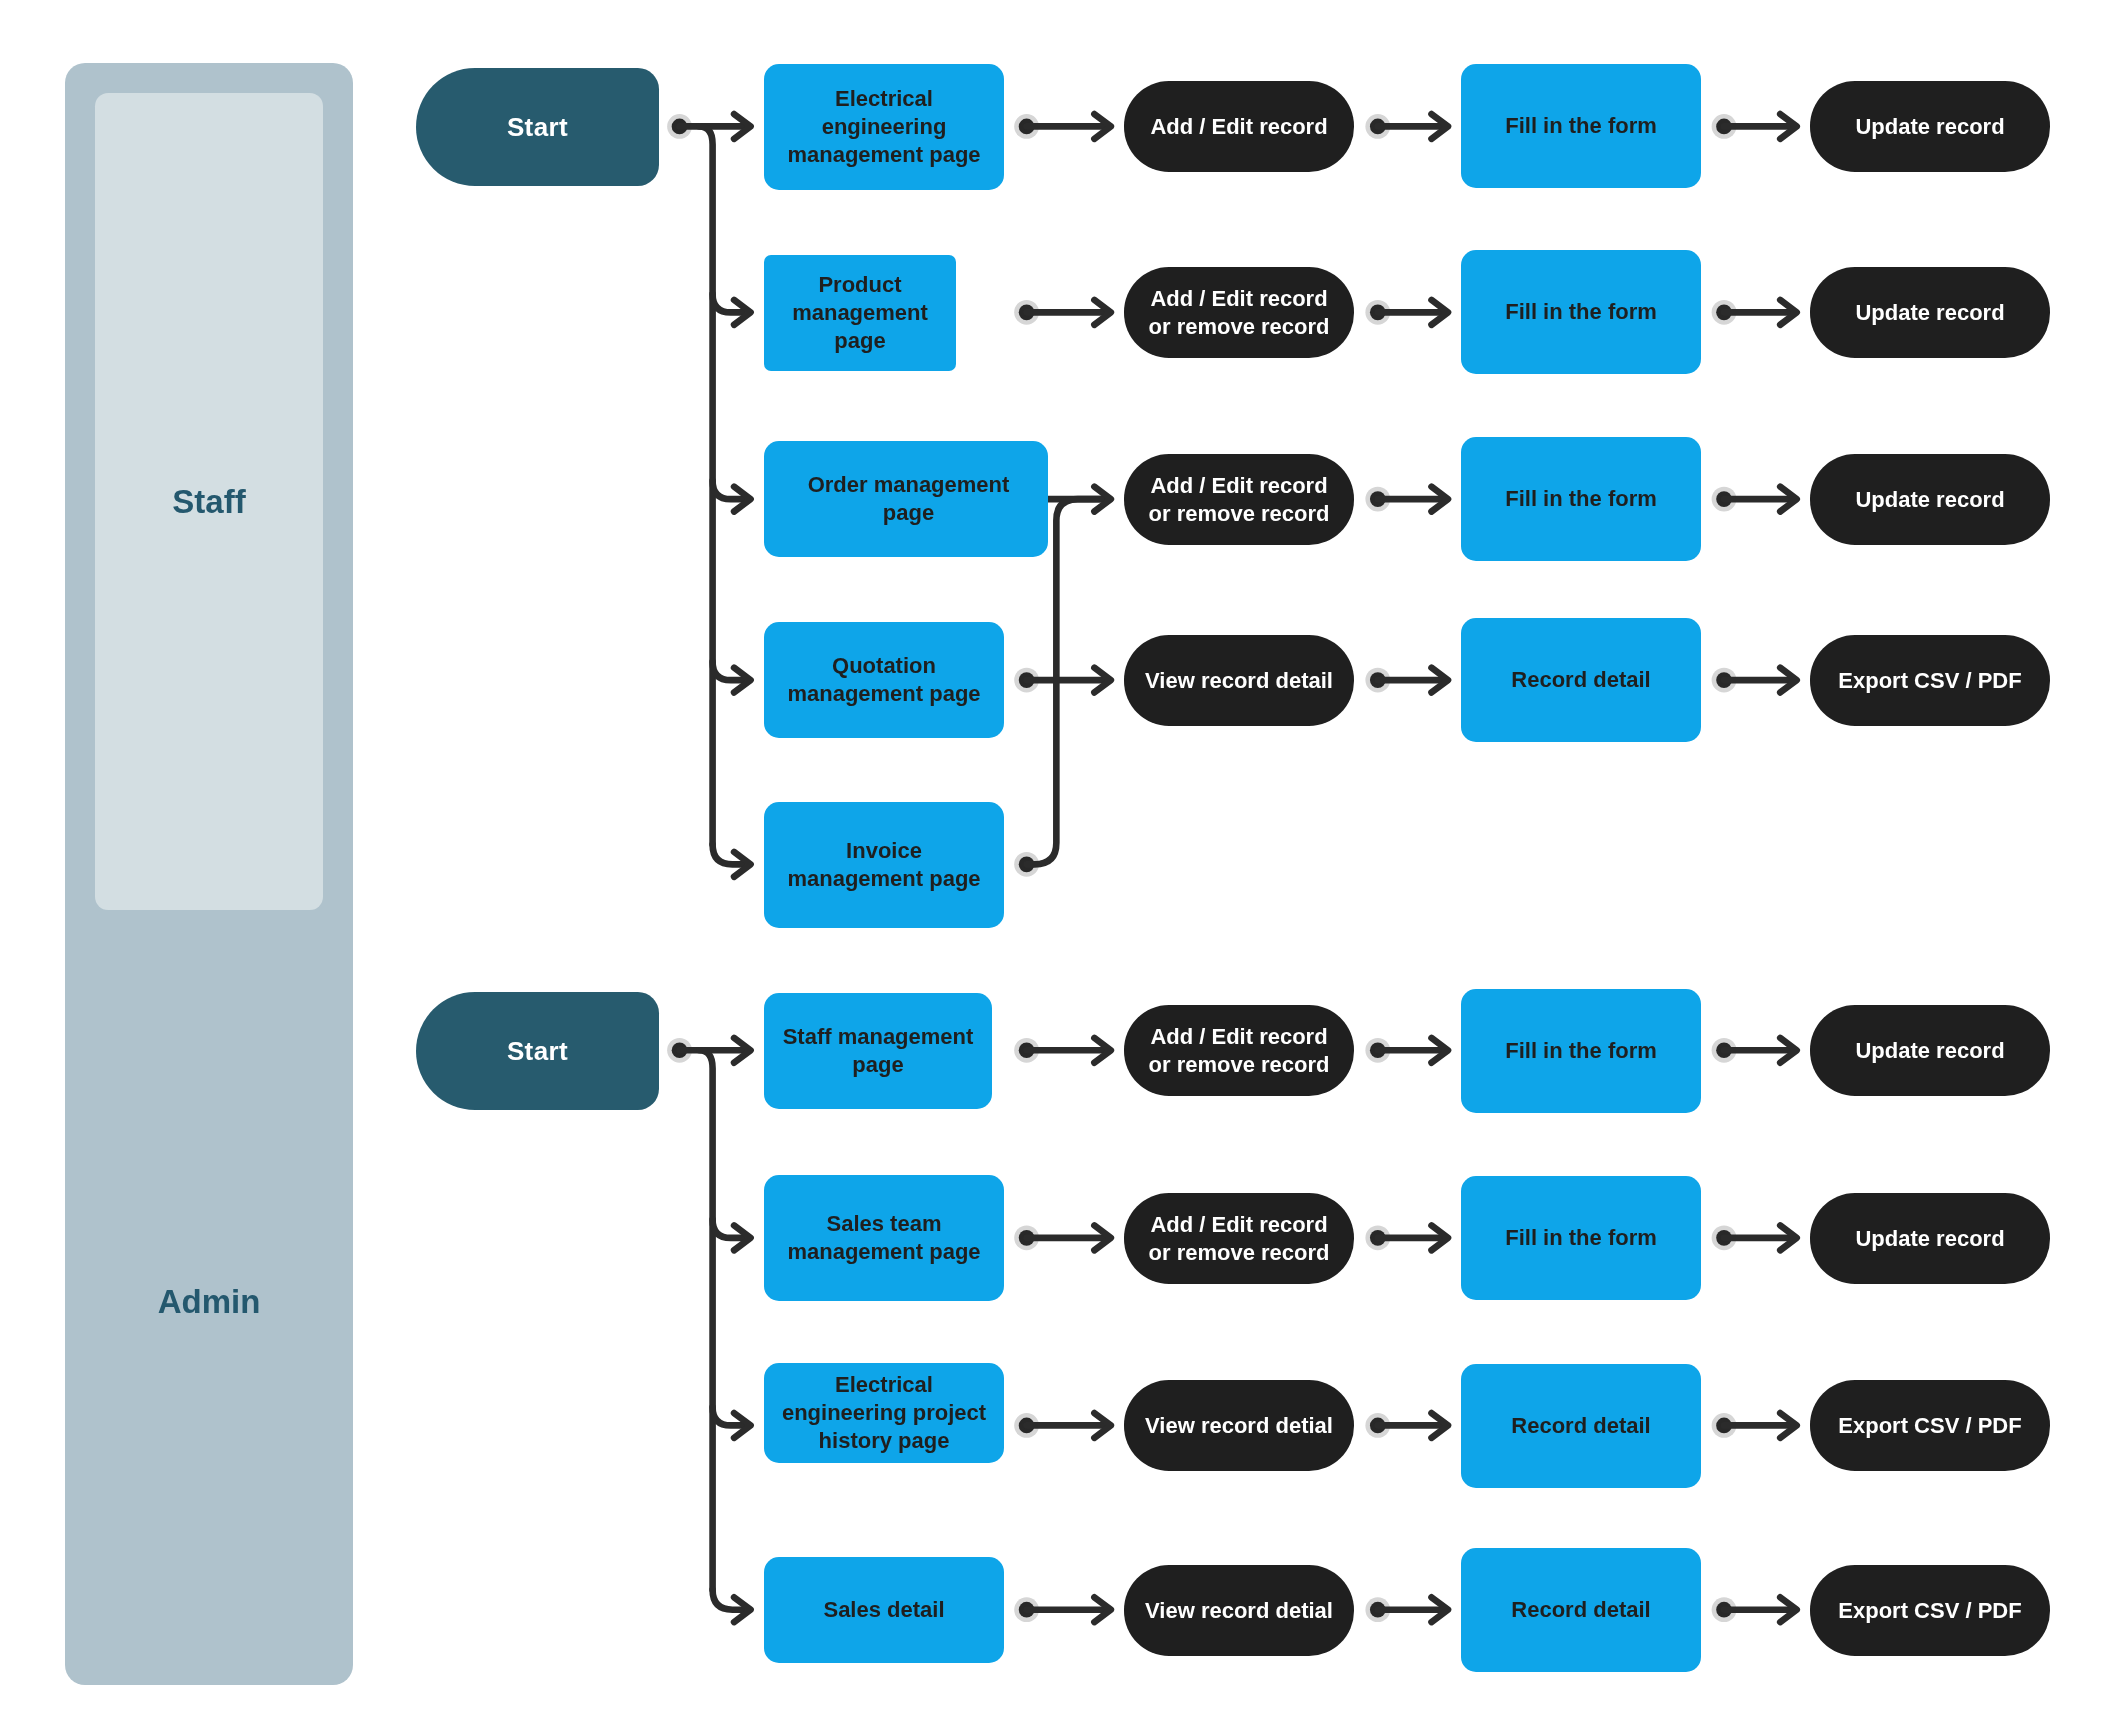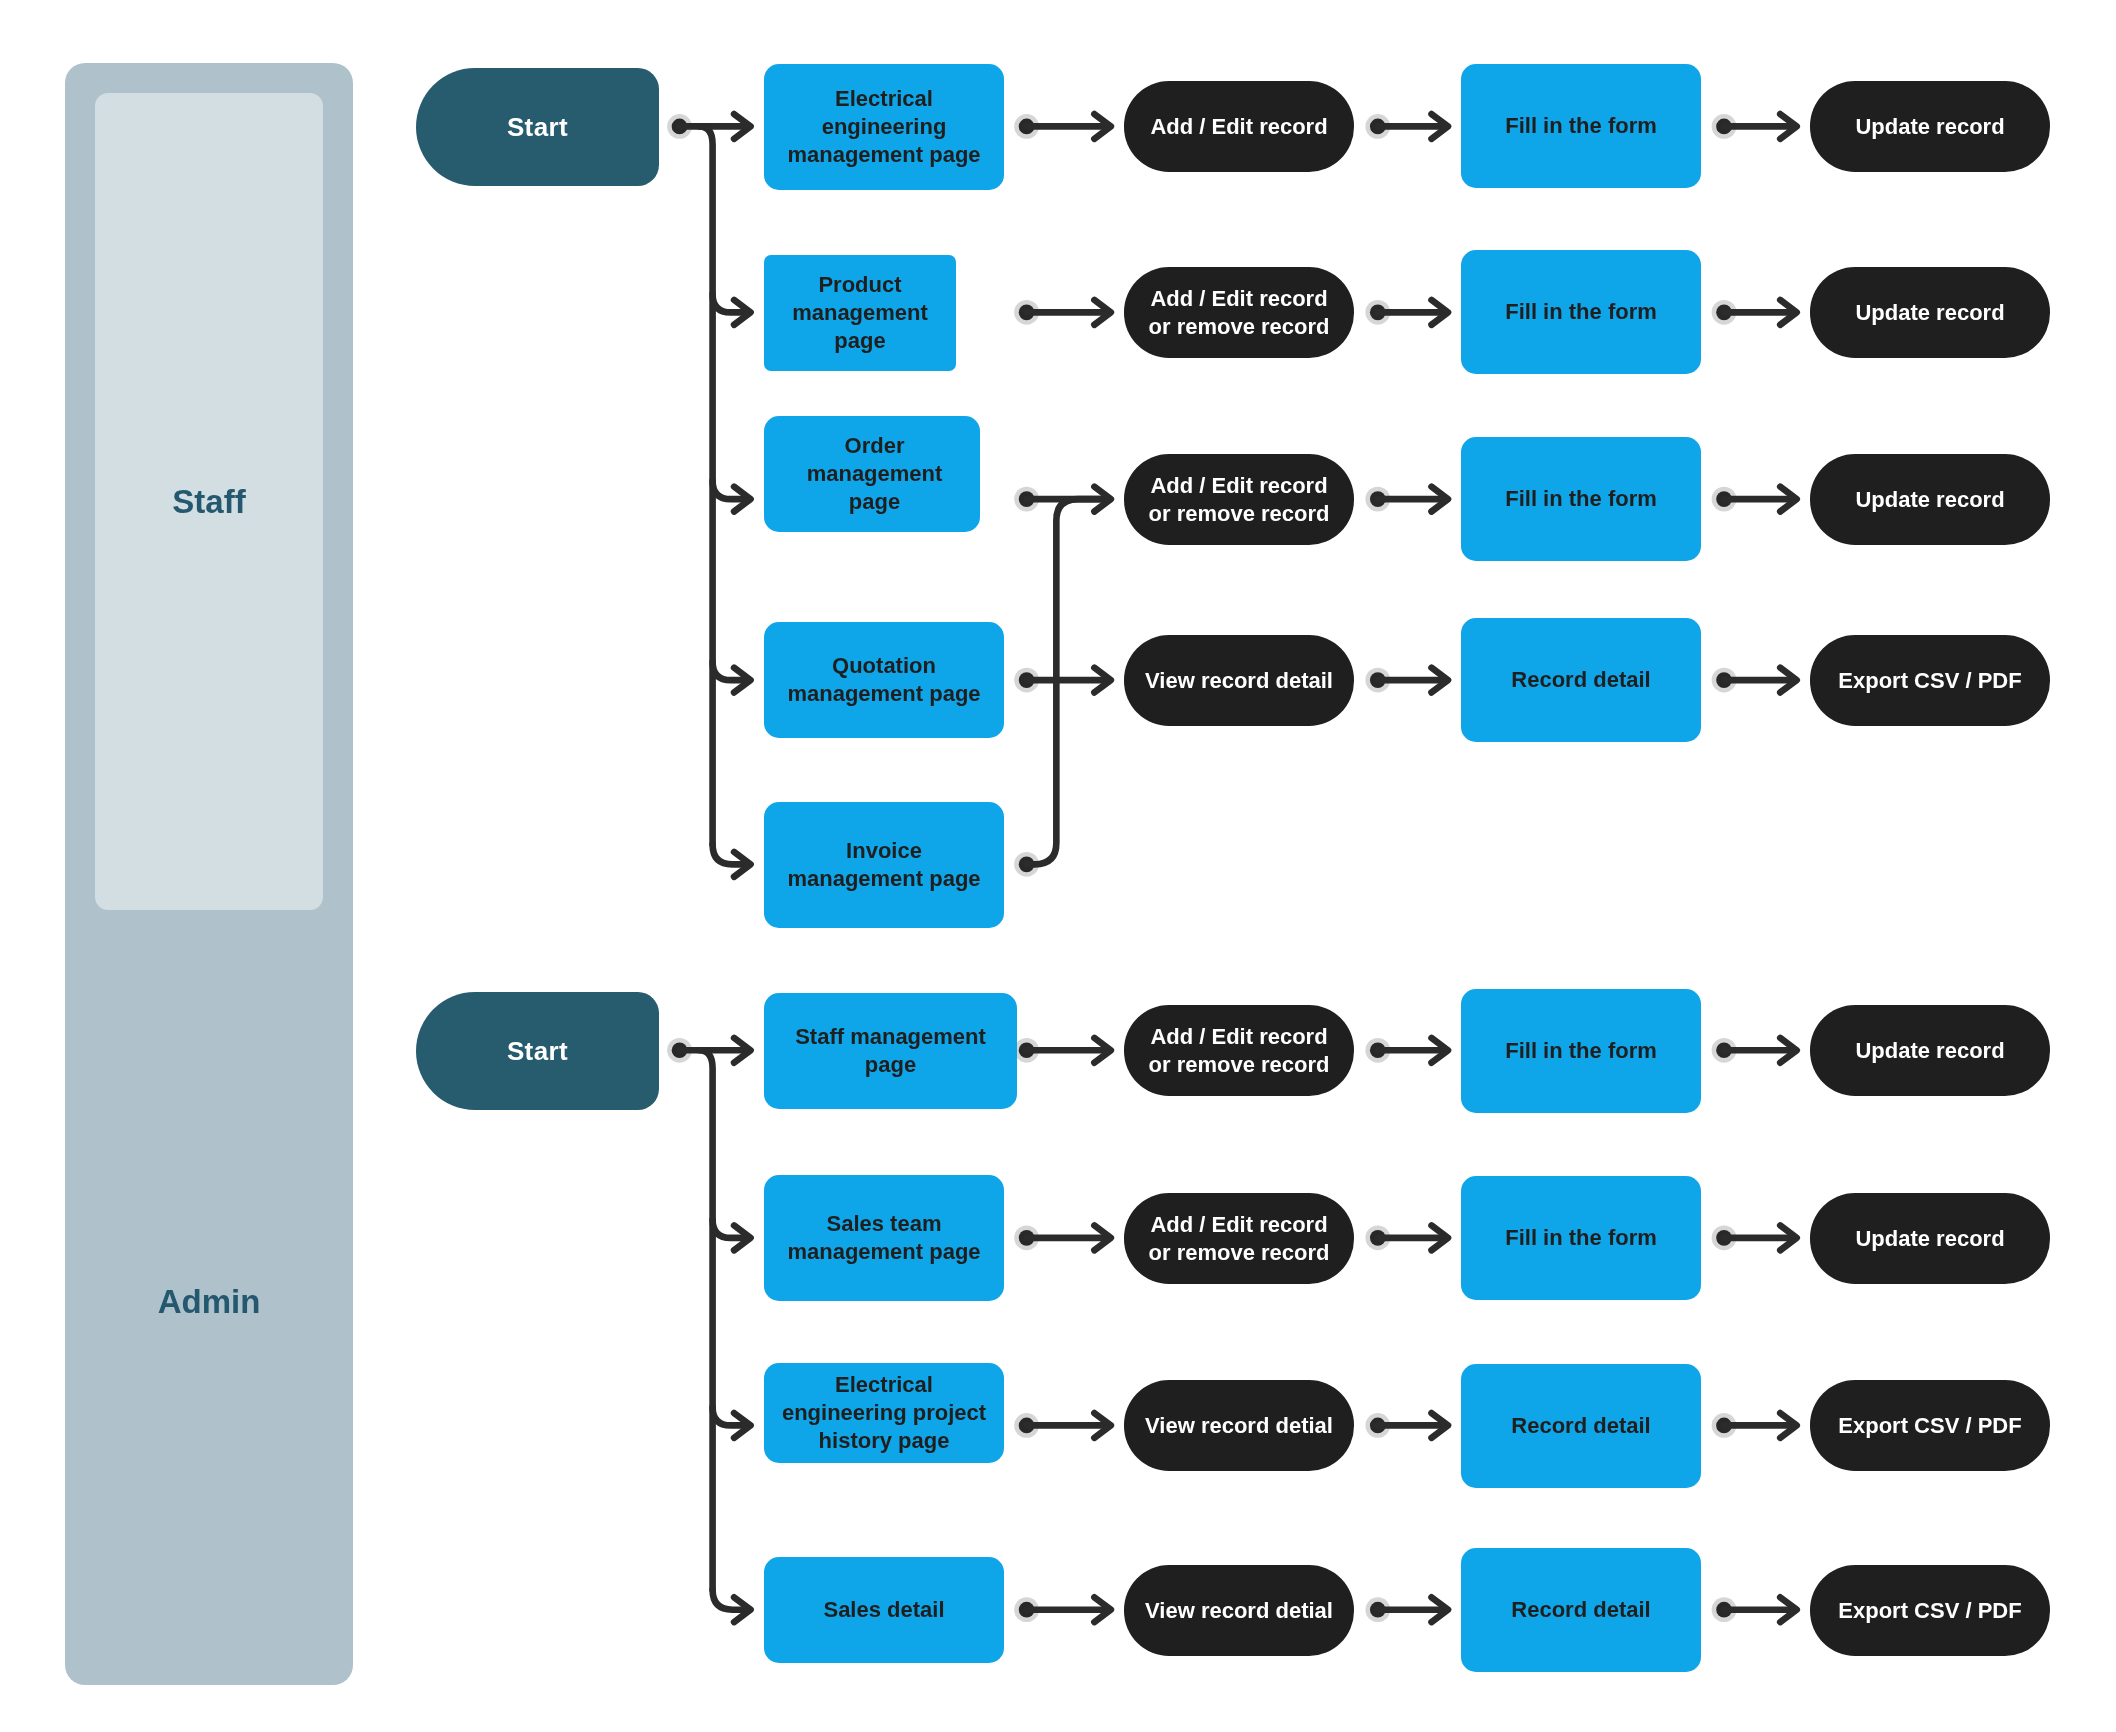--- a/index.html
+++ b/index.html
@@ -175,35 +175,35 @@
   <div class="node light" style="left:764px;top:64px;width:240px;height:126px;">Electrical engineering management page</div>
   <div class="node dark" style="left:1124px;top:81px;width:230px;height:91px;">Add / Edit record</div>
   <div class="node light" style="left:1461px;top:64px;width:240px;height:124px;">Fill in the form</div>
   <div class="node dark" style="left:1810px;top:81px;width:240px;height:91px;">Update record</div>
 
   <div class="node light" style="left:764px;top:255px;width:192px;height:116px;border-radius:7px;">Product management page</div>
   <div class="node dark" style="left:1124px;top:267px;width:230px;height:91px;">Add / Edit record or remove record</div>
   <div class="node light" style="left:1461px;top:250px;width:240px;height:124px;">Fill in the form</div>
   <div class="node dark" style="left:1810px;top:267px;width:240px;height:91px;">Update record</div>
 
-  <div class="node light" style="left:764px;top:416px;width:216px;height:116px;padding-left:20px;">Order management page</div>
+  <div class="node light" style="left:764px;top:441px;width:284px;height:116px;padding-left:20px;">Order management page</div>
   <div class="node dark" style="left:1124px;top:454px;width:230px;height:91px;">Add / Edit record or remove record</div>
   <div class="node light" style="left:1461px;top:437px;width:240px;height:124px;">Fill in the form</div>
   <div class="node dark" style="left:1810px;top:454px;width:240px;height:91px;">Update record</div>
 
   <div class="node light" style="left:764px;top:622px;width:240px;height:116px;">Quotation management page</div>
   <div class="node dark" style="left:1124px;top:635px;width:230px;height:91px;">View record detail</div>
   <div class="node light" style="left:1461px;top:618px;width:240px;height:124px;">Record detail</div>
   <div class="node dark" style="left:1810px;top:635px;width:240px;height:91px;">Export CSV / PDF</div>
 
   <div class="node light" style="left:764px;top:802px;width:240px;height:126px;">Invoice management page</div>
 
   <div class="node start" style="left:416px;top:992px;width:243px;height:118px;">Start</div>
 
-  <div class="node light" style="left:764px;top:993px;width:253px;height:116px;">Staff management page</div>
+  <div class="node light" style="left:764px;top:993px;width:228px;height:116px;">Staff management page</div>
   <div class="node dark" style="left:1124px;top:1005px;width:230px;height:91px;">Add / Edit record or remove record</div>
   <div class="node light" style="left:1461px;top:989px;width:240px;height:124px;">Fill in the form</div>
   <div class="node dark" style="left:1810px;top:1005px;width:240px;height:91px;">Update record</div>
 
   <div class="node light" style="left:764px;top:1175px;width:240px;height:126px;">Sales team management page</div>
   <div class="node dark" style="left:1124px;top:1193px;width:230px;height:91px;">Add / Edit record or remove record</div>
   <div class="node light" style="left:1461px;top:1176px;width:240px;height:124px;">Fill in the form</div>
   <div class="node dark" style="left:1810px;top:1193px;width:240px;height:91px;">Update record</div>
 
   <div class="node light" style="left:764px;top:1363px;width:240px;height:100px;">Electrical engineering project history page</div>

